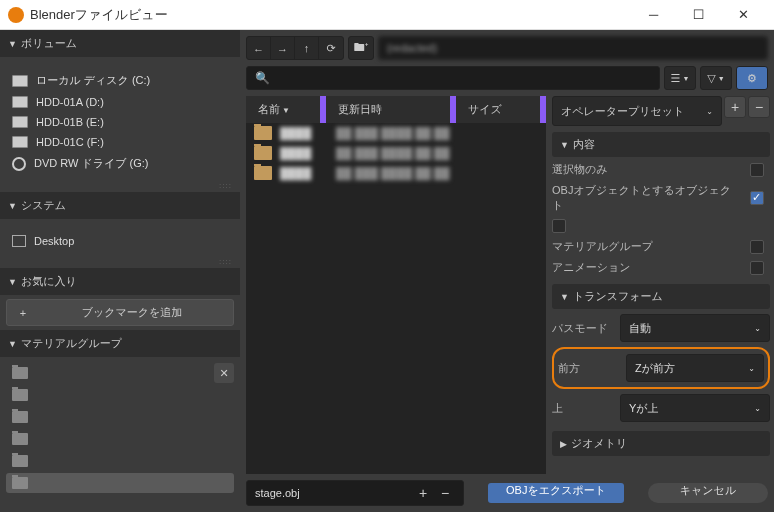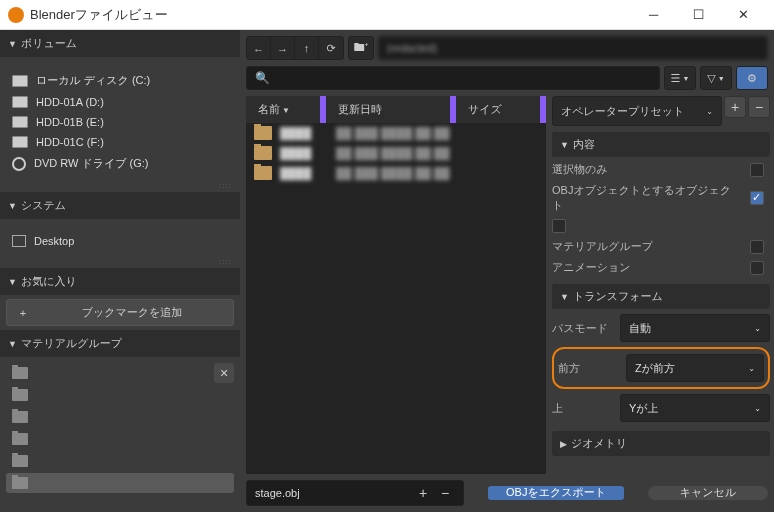--- a/index.html
+++ b/index.html
@@ -86,21 +86,21 @@
 .num-field { flex: 1; background: #545454; border: 1px solid #444; border-radius: 3px; height: 20px; display: flex; align-items: center; color: #ddd; }
 .nf-label { padding: 0 8px; flex: 1; }
 .nf-val { padding: 0 8px; }
 .select-field { flex: 1; background: #282828; border: 1px solid #222; border-radius: 3px; height: 28px; display: flex; align-items: center; padding: 0 8px; color: #ddd; justify-content: space-between; cursor: pointer; }
 .highlight-row { border: 2px solid #e87d0d; border-radius: 12px; padding: 2px 4px; margin: 2px 0; }
 
 .bottom-bar { display: flex; padding: 6px; gap: 24px; align-items: center; }
 .filename-box { flex: 1; background: #1c1c1c; border: 1px solid #222; border-radius: 3px; height: 26px; display: flex; align-items: center; padding: 0 8px; color: #ddd; }
 .fn-btns { display: flex; gap: 2px; margin-left: auto; }
 .fn-btn { width: 20px; height: 20px; color: #ccc; display: flex; align-items: center; justify-content: center; cursor: pointer; font-size: 14px; }
-.action-btn { height: 14px; padding: 0 18px; border-radius: 3px; display: flex; align-items: flex-end; justify-content: center; cursor: pointer; min-width: 120px; }
+.action-btn { height: 20px; padding: 0 18px; border-radius: 3px; display: flex; align-items: flex-start; justify-content: center; cursor: pointer; min-width: 120px; }
 .action-btn.primary { background: #4772b3; color: #fff; }
 .action-btn.secondary { background: #4a4a4a; color: #ddd; border-radius: 10px; }
 </style>
 </head>
 <body>
 
 <div class="titlebar">
   <div class="titlebar-icon"></div>
   <div class="titlebar-title">Blenderファイルビュー</div>
   <div class="titlebar-btns">

